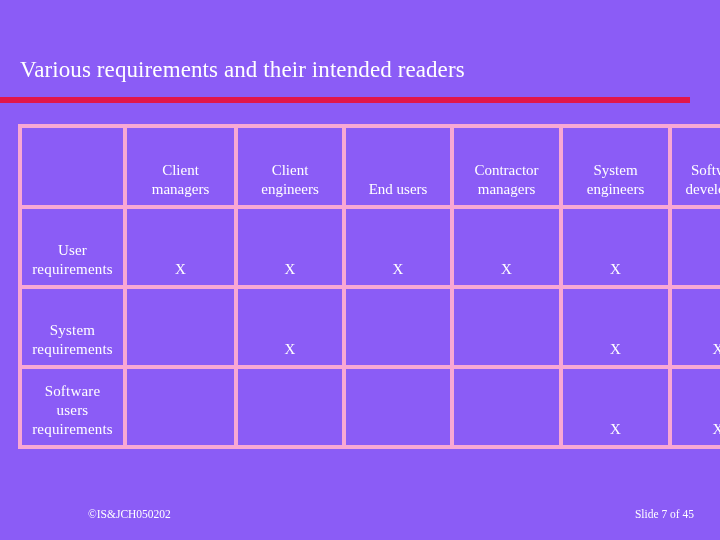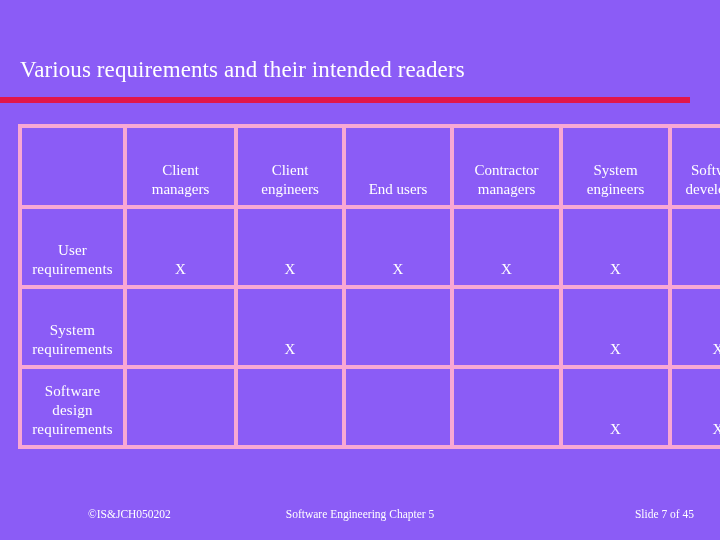--- a/index.html
+++ b/index.html
@@ -183,32 +183,31 @@
         <td class="c2 mark">X</td>
         <td class="c3 mark empty"></td>
         <td class="c4 mark empty"></td>
         <td class="c5 mark">X</td>
         <td class="c6 mark">X</td>
       </tr>
 
       <tr class="row-body">
         <td class="c0 rowlabel">
           <span>Software</span>
-          <span>design</span>
+          <span>users</span>
           <span>requirements</span>
         </td>
         <td class="c1 mark empty"></td>
         <td class="c2 mark empty"></td>
         <td class="c3 mark empty"></td>
         <td class="c4 mark empty"></td>
         <td class="c5 mark">X</td>
         <td class="c6 mark">X</td>
       </tr>
     </tbody>
   </table>
 
   <div class="footer">
     <div class="f-left">©IS&amp;JCH050202</div>
-    <div class="f-center">Software Engineering Chapter 5</div>
     <div class="f-right">Slide  7 of 45</div>
   </div>
 
 </div>
 
 </body></html>

